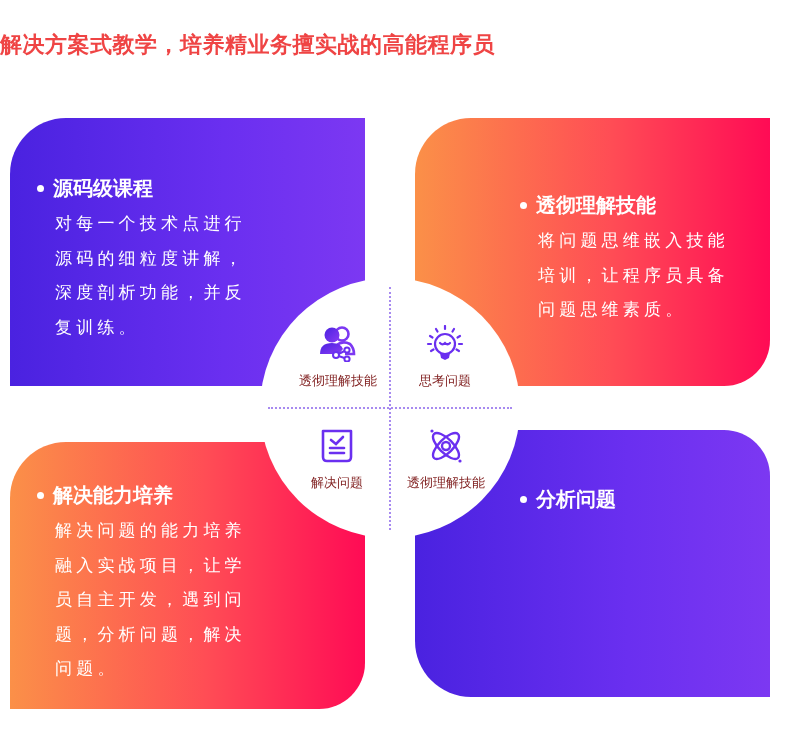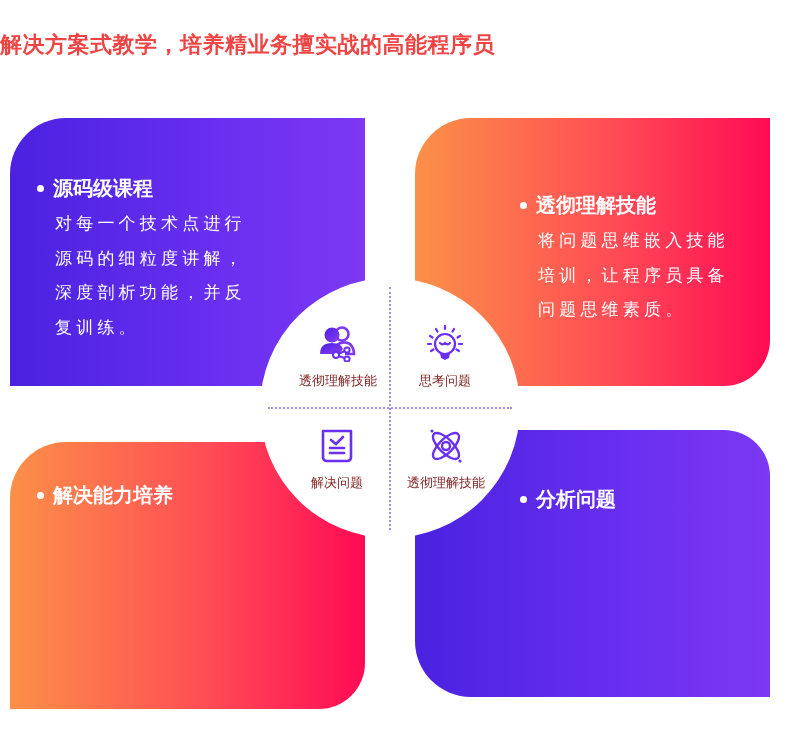--- a/index.html
+++ b/index.html
@@ -82,20 +82,21 @@
     <div class="card-text">将问题思维嵌入技能培训，让程序员具备问题思维素质。</div>
   </div>
 </div>
 
 <div class="card orange" id="card-bl">
   <div class="card-body">
     <div class="card-title">
       <span class="bullet"></span>
       <span>解决能力培养</span>
     </div>
+    <div class="card-text">解决问题的能力培养融入实战项目，让学员自主开发，遇到问题，分析问题，解决问题。</div>
   </div>
 </div>
 
 <div class="card purple" id="card-br">
   <div class="card-body">
     <div class="card-title">
       <span class="bullet"></span>
       <span>分析问题</span>
     </div>
   </div>

